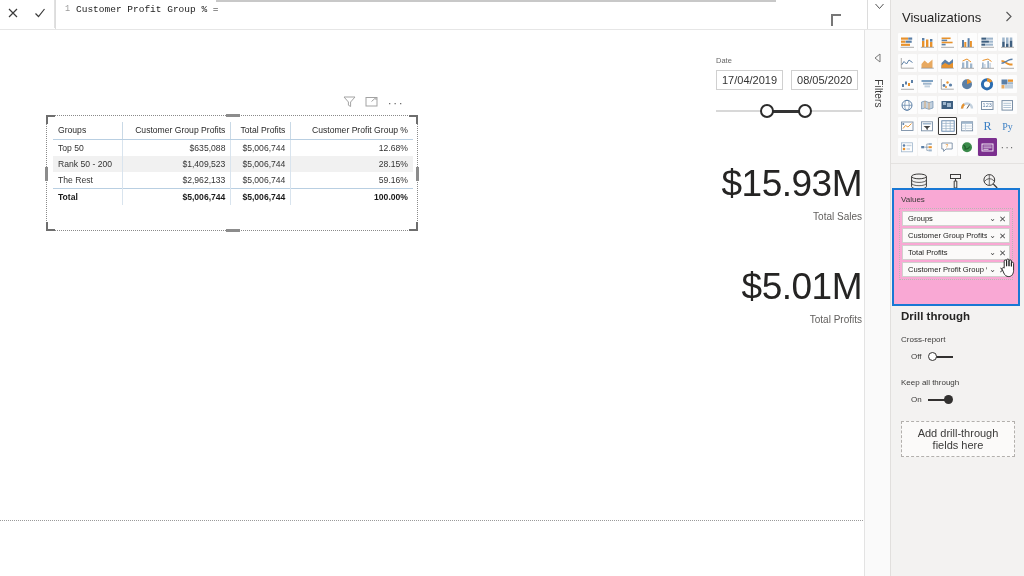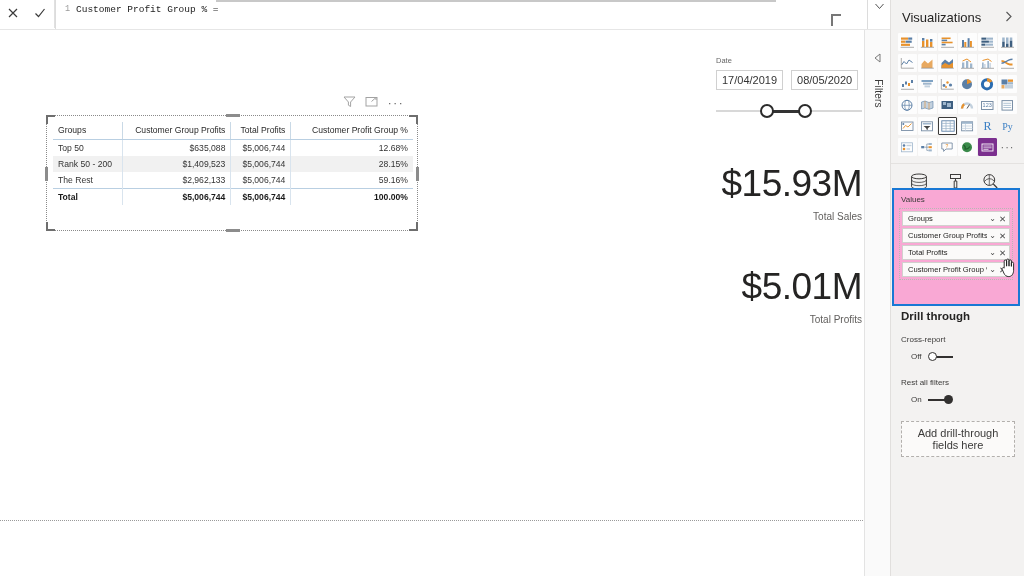--- a/index.html
+++ b/index.html
@@ -721,21 +721,21 @@
     <div class="drill">
       <h3>Drill through</h3>
       <div class="sub">Cross-report</div>
       <div class="tog off">
         <span class="tl">Off</span>
         <span class="sw">
           <span class="bar"></span>
           <span class="dot"></span>
         </span>
       </div>
-      <div class="sub">Rest all filters</div>
+      <div class="sub">Keep all through</div>
       <div class="tog on">
         <span class="tl">On</span>
         <span class="sw">
           <span class="bar"></span>
           <span class="dot"></span>
         </span>
       </div>
       <div class="drop-zone">Add drill-through fields here</div>
     </div>
   </div>

